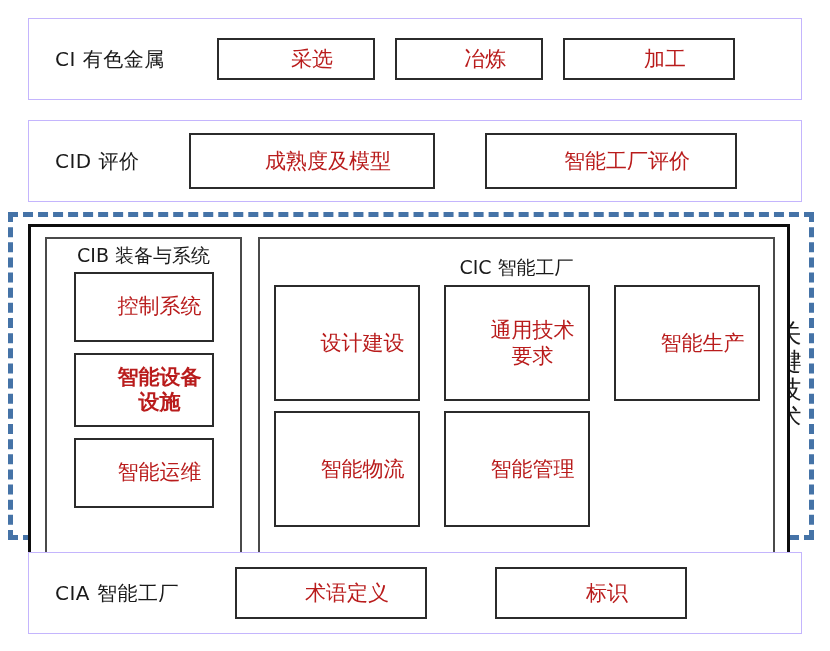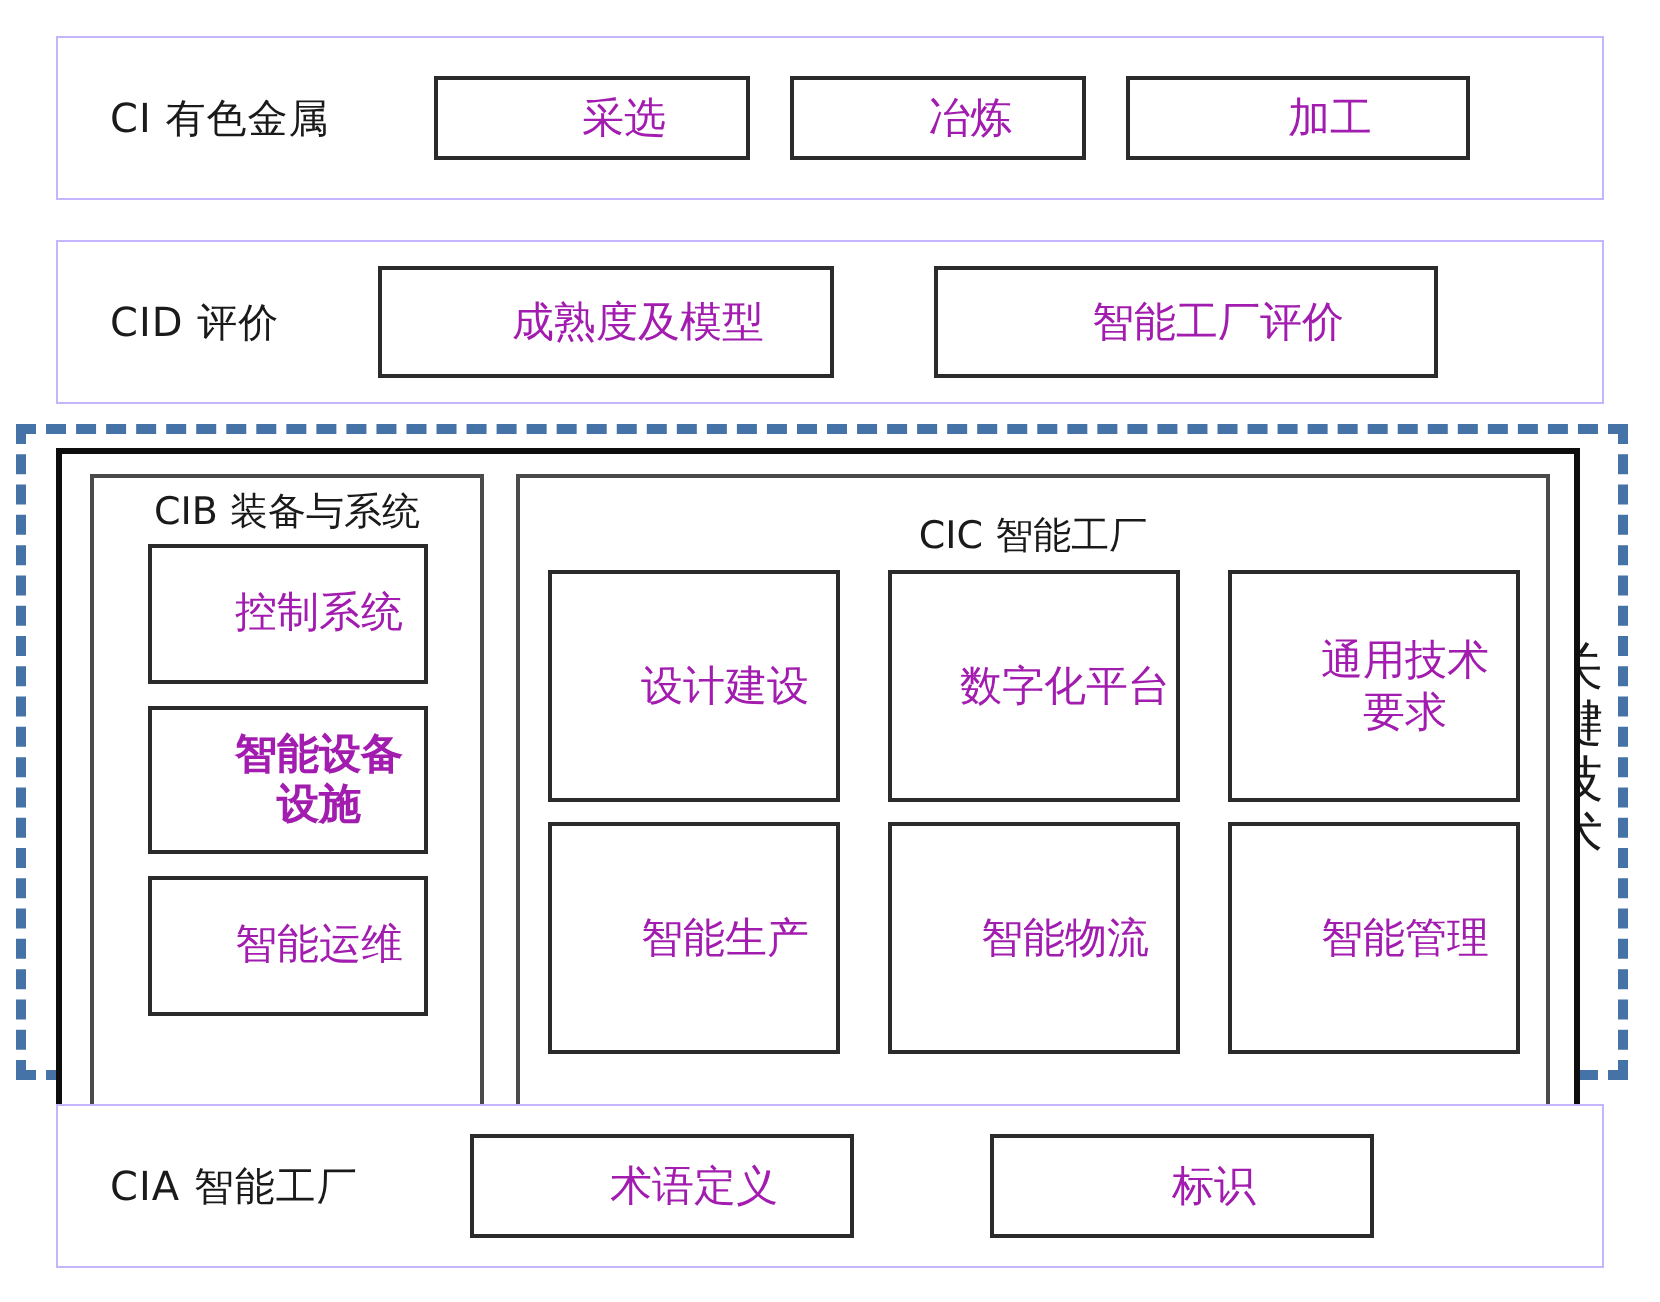--- a/index.html
+++ b/index.html
@@ -34,21 +34,21 @@
   }
   .chip {
     box-sizing: border-box;
     border: 2px solid #2b2b2b;
     background: #ffffff;
     display: flex;
     align-items: center;
     justify-content: center;
     font-size: 21px;
     white-space: nowrap;
-    color: #a21caf;
+    color: #b91c1c;
     padding-left: 32px;
   }
 
   
   #band-ci {
     left: 28px;  top: 18px;  width: 774px;  height: 82px;
     padding-left: 26px;
   }
   #band-ci .band-label { width: 160px; }
   #band-ci .chip { height: 42px; }
@@ -56,21 +56,21 @@
   #ci-chip-1 { width: 148px; margin-left: 20px; }
   #ci-chip-2 { width: 172px; margin-left: 20px; }
 
   
   #band-cid {
     left: 28px;  top: 120px;  width: 774px;  height: 82px;
     padding-left: 26px;
   }
   #band-cid .band-label { width: 130px; }
   #band-cid .chip { height: 56px; }
-  #cid-chip-0 { width: 228px; margin-left: 4px; }
+  #cid-chip-0 { width: 246px; margin-left: 4px; }
   #cid-chip-1 { width: 252px; margin-left: 50px; }
 
   
   #key-tech-zone {
     position: absolute;
     left: 8px;  top: 212px;  width: 806px;  height: 328px;
     box-sizing: border-box;
     border: 5px dashed #4573a7;
     background: transparent;
   }
@@ -210,21 +210,20 @@
           <div>设施</div>
         </div>
       <div class="chip">智能运维</div>
     </div>
   </div>
 
   <div id="cic-group">
     <div class="group-title">CIC 智能工厂</div>
     <div id="cic-grid">
       <div class="chip">设计建设</div>
-      <div class="chip">数字化平台</div>
       <div class="chip">
           <div>通用技术</div>
           <div>要求</div>
         </div>
       <div class="chip">智能生产</div>
       <div class="chip">智能物流</div>
       <div class="chip">智能管理</div>
     </div>
   </div>
 

